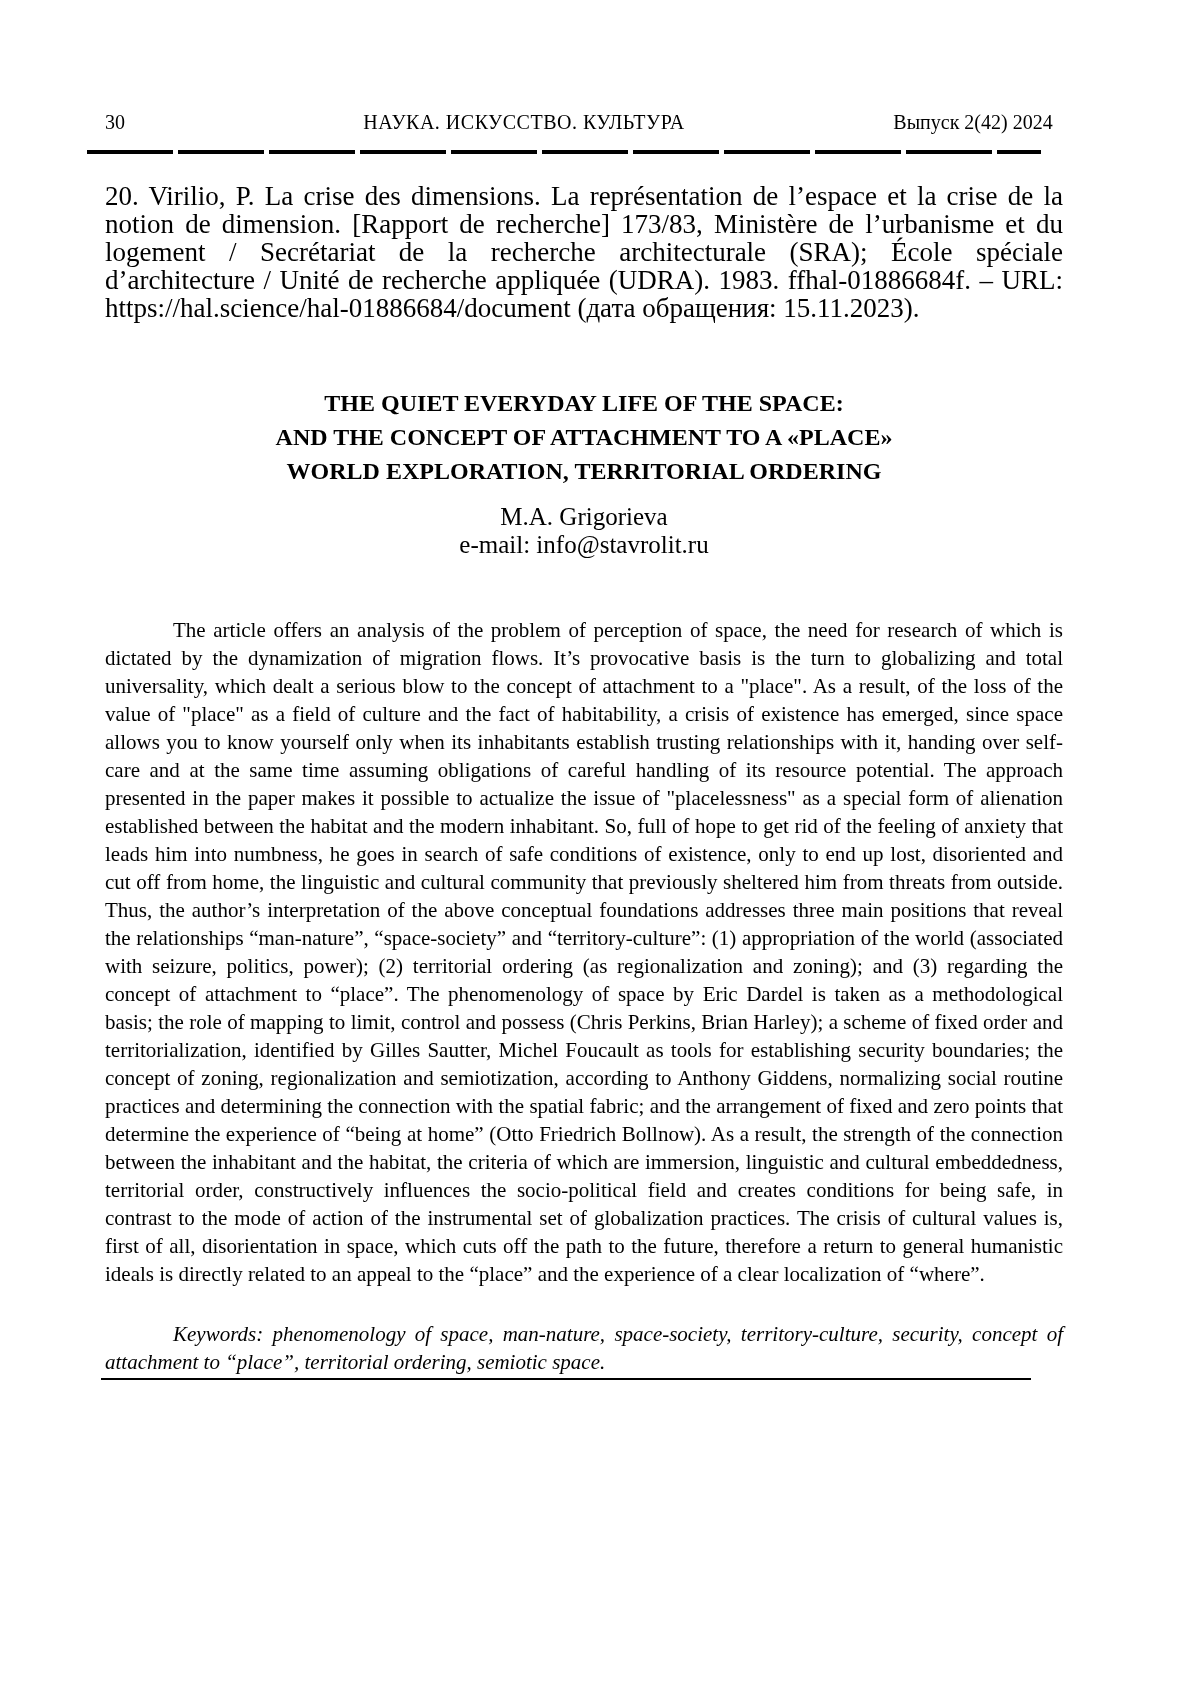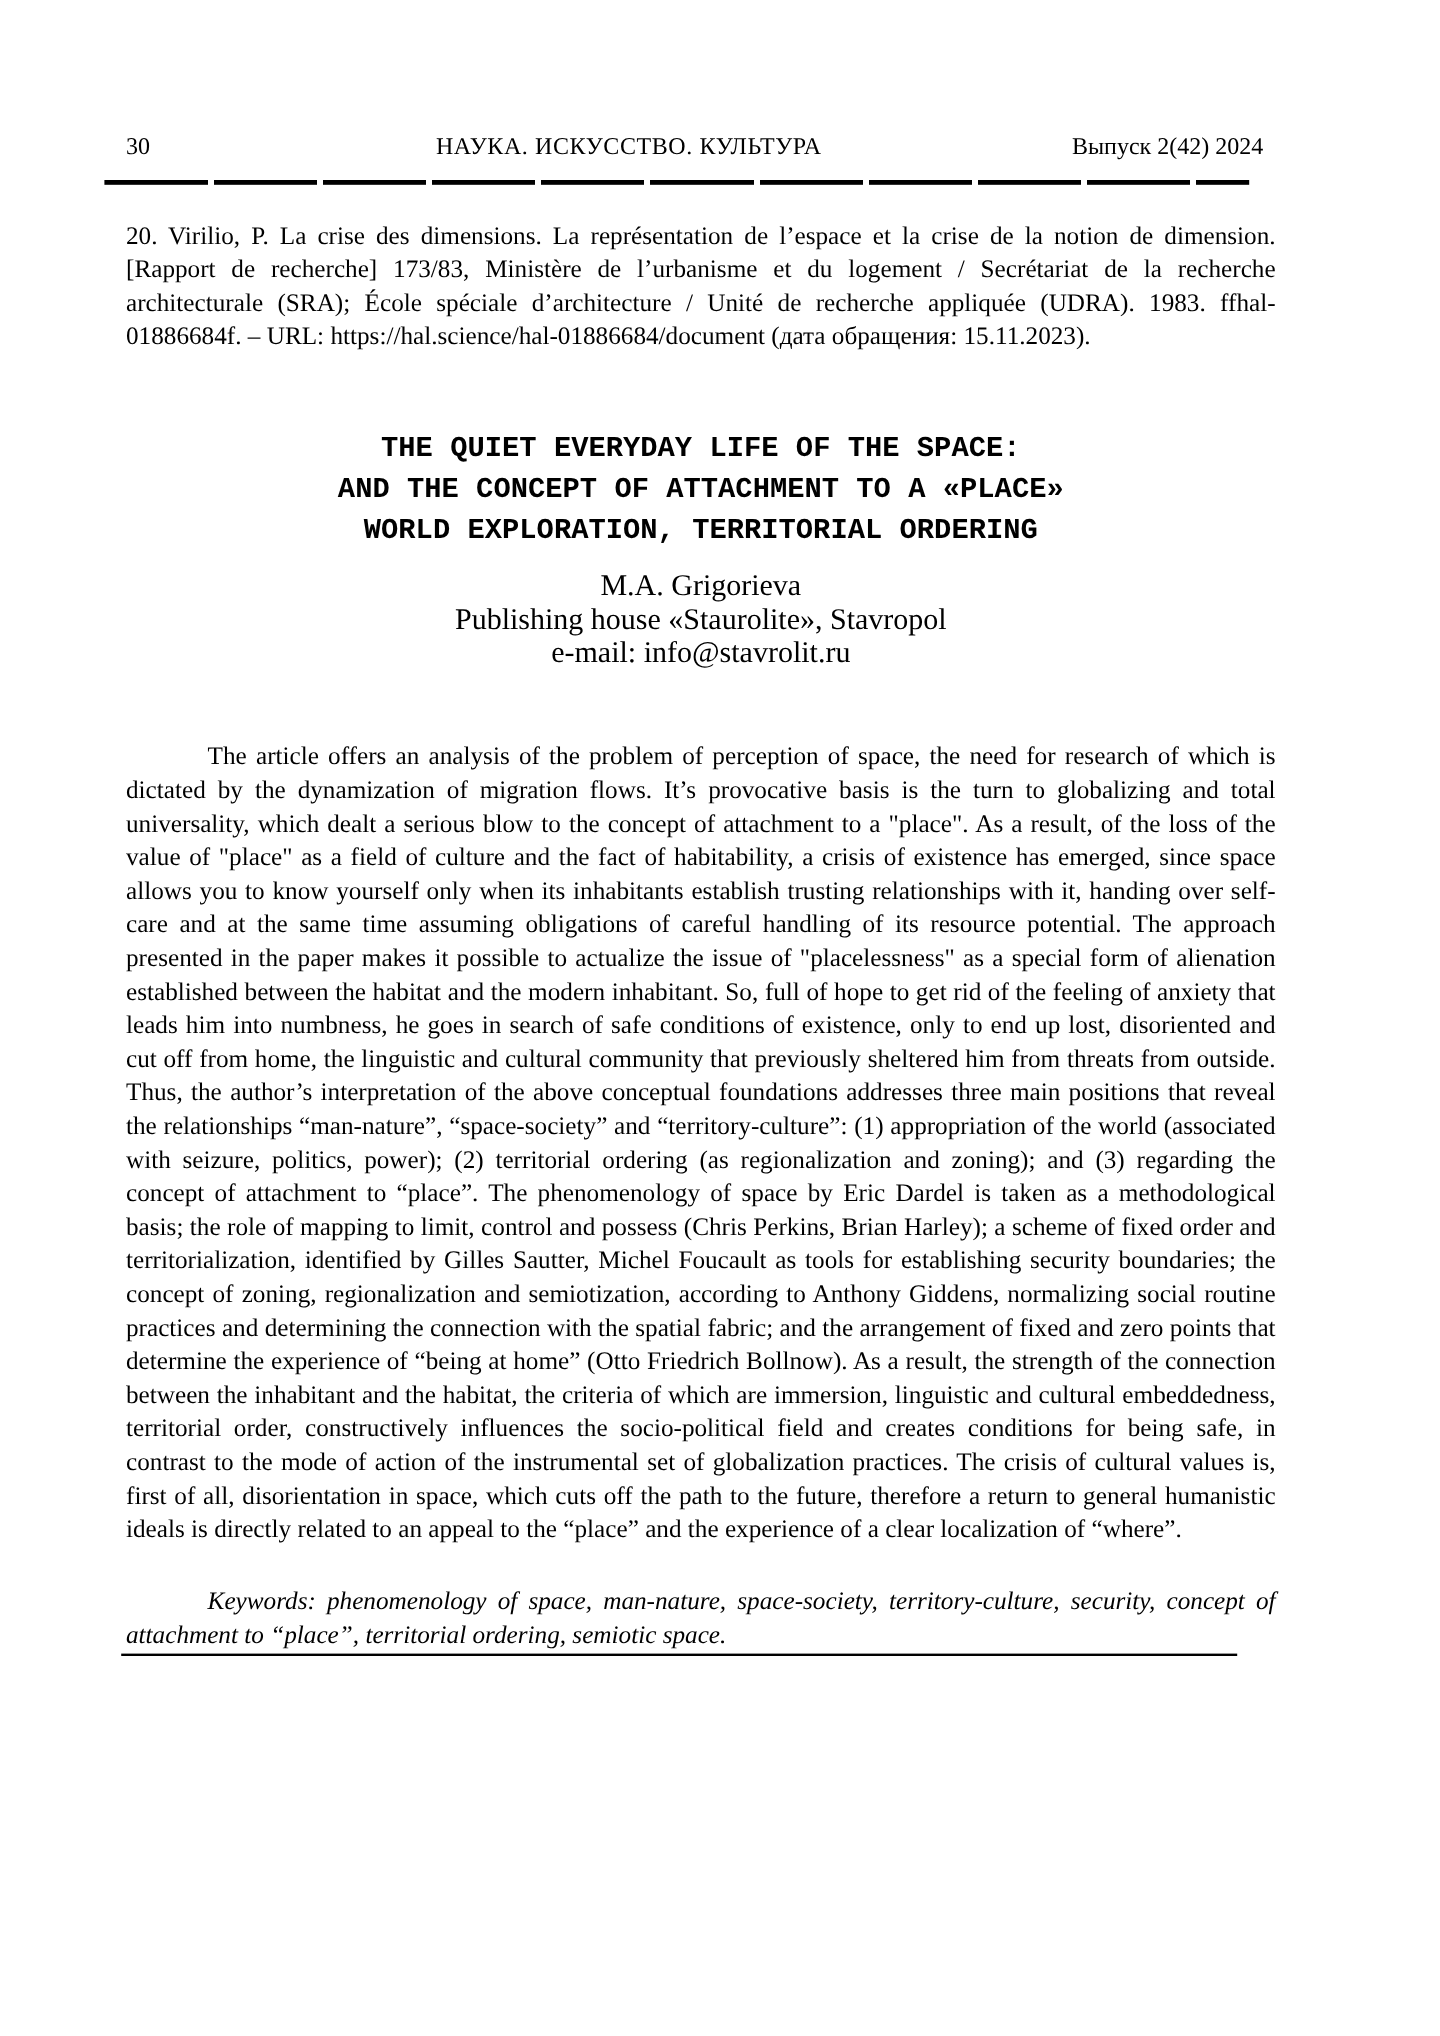--- a/index.html
+++ b/index.html
@@ -34,31 +34,30 @@
     height: 4px;
     margin: 15px 22px 0 -18px;
     background-image: repeating-linear-gradient(
       to right,
       #000 0px, #000 86px,
       transparent 86px, transparent 91px
     );
   }
   .reference {
     margin: 28px 0 0 0;
-    font-size: 21px;
+    font-size: 27px;
     line-height: 28px;
     text-align: justify;
   }
   .article-title {
     margin: 64px 0 0 0;
     font-size: 24px;
     line-height: 34px;
     font-weight: bold;
     text-align: center;
-    font-family: Liberation Mono, monospace;
   }
   .article-title span { display: block; }
   .author-block {
     margin: 15px 0 0 0;
     font-size: 25px;
     line-height: 28px;
     text-align: center;
   }
   .author-block span { display: block; }
   .abstract {
@@ -99,21 +98,20 @@
   <p class="reference">20. Virilio, P. La crise des dimensions. La représentation de l’espace et la crise de la notion de dimension. [Rapport de recherche] 173/83, Ministère de l’urbanisme et du logement / Secrétariat de la recherche architecturale (SRA); École spéciale d’architecture / Unité de recherche appliquée (UDRA). 1983. ffhal-01886684f. – URL: https://hal.science/hal-01886684/document (дата обращения: 15.11.2023).</p>
 
   <h1 class="article-title">
     <span>THE QUIET EVERYDAY LIFE OF THE SPACE:</span>
     <span>AND THE CONCEPT OF ATTACHMENT TO A «PLACE»</span>
     <span>WORLD EXPLORATION, TERRITORIAL ORDERING</span>
   </h1>
 
   <div class="author-block">
     <span>M.A. Grigorieva</span>
-    <span>Publishing house «Staurolite», Stavropol</span>
     <span>e-mail: info@stavrolit.ru</span>
   </div>
 
   <p class="abstract">The article offers an analysis of the problem of perception of space, the need for research of which is dictated by the dynamization of migration flows. It’s provocative basis is the turn to globalizing and total universality, which dealt a serious blow to the concept of attachment to a "place". As a result, of the loss of the value of "place" as a field of culture and the fact of habitability, a crisis of existence has emerged, since space allows you to know yourself only when its inhabitants establish trusting relationships with it, handing over self-care and at the same time assuming obligations of careful handling of its resource potential. The approach presented in the paper makes it possible to actualize the issue of "placelessness" as a special form of alienation established between the habitat and the modern inhabitant. So, full of hope to get rid of the feeling of anxiety that leads him into numbness, he goes in search of safe conditions of existence, only to end up lost, disoriented and cut off from home, the linguistic and cultural community that previously sheltered him from threats from outside. Thus, the author’s interpretation of the above conceptual foundations addresses three main positions that reveal the relationships “man-nature”, “space-society” and “territory-culture”: (1) appropriation of the world (associated with seizure, politics, power); (2) territorial ordering (as regionalization and zoning); and (3) regarding the concept of attachment to “place”. The phenomenology of space by Eric Dardel is taken as a methodological basis; the role of mapping to limit, control and possess (Chris Perkins, Brian Harley); a scheme of fixed order and territorialization, identified by Gilles Sautter, Michel Foucault as tools for establishing security boundaries; the concept of zoning, regionalization and semiotization, according to Anthony Giddens, normalizing social routine practices and determining the connection with the spatial fabric; and the arrangement of fixed and zero points that determine the experience of “being at home” (Otto Friedrich Bollnow). As a result, the strength of the connection between the inhabitant and the habitat, the criteria of which are immersion, linguistic and cultural embeddedness, territorial order, constructively influences the socio-political field and creates conditions for being safe, in contrast to the mode of action of the instrumental set of globalization practices. The crisis of cultural values is, first of all, disorientation in space, which cuts off the path to the future, therefore a return to general humanistic ideals is directly related to an appeal to the “place” and the experience of a clear localization of “where”.</p>
 
   <p class="keywords">Keywords: phenomenology of space, man-nature, space-society, territory-culture, security, concept of attachment to “place”, territorial ordering, semiotic space.</p>
 
   <hr class="footer-rule">
 
 </div>

